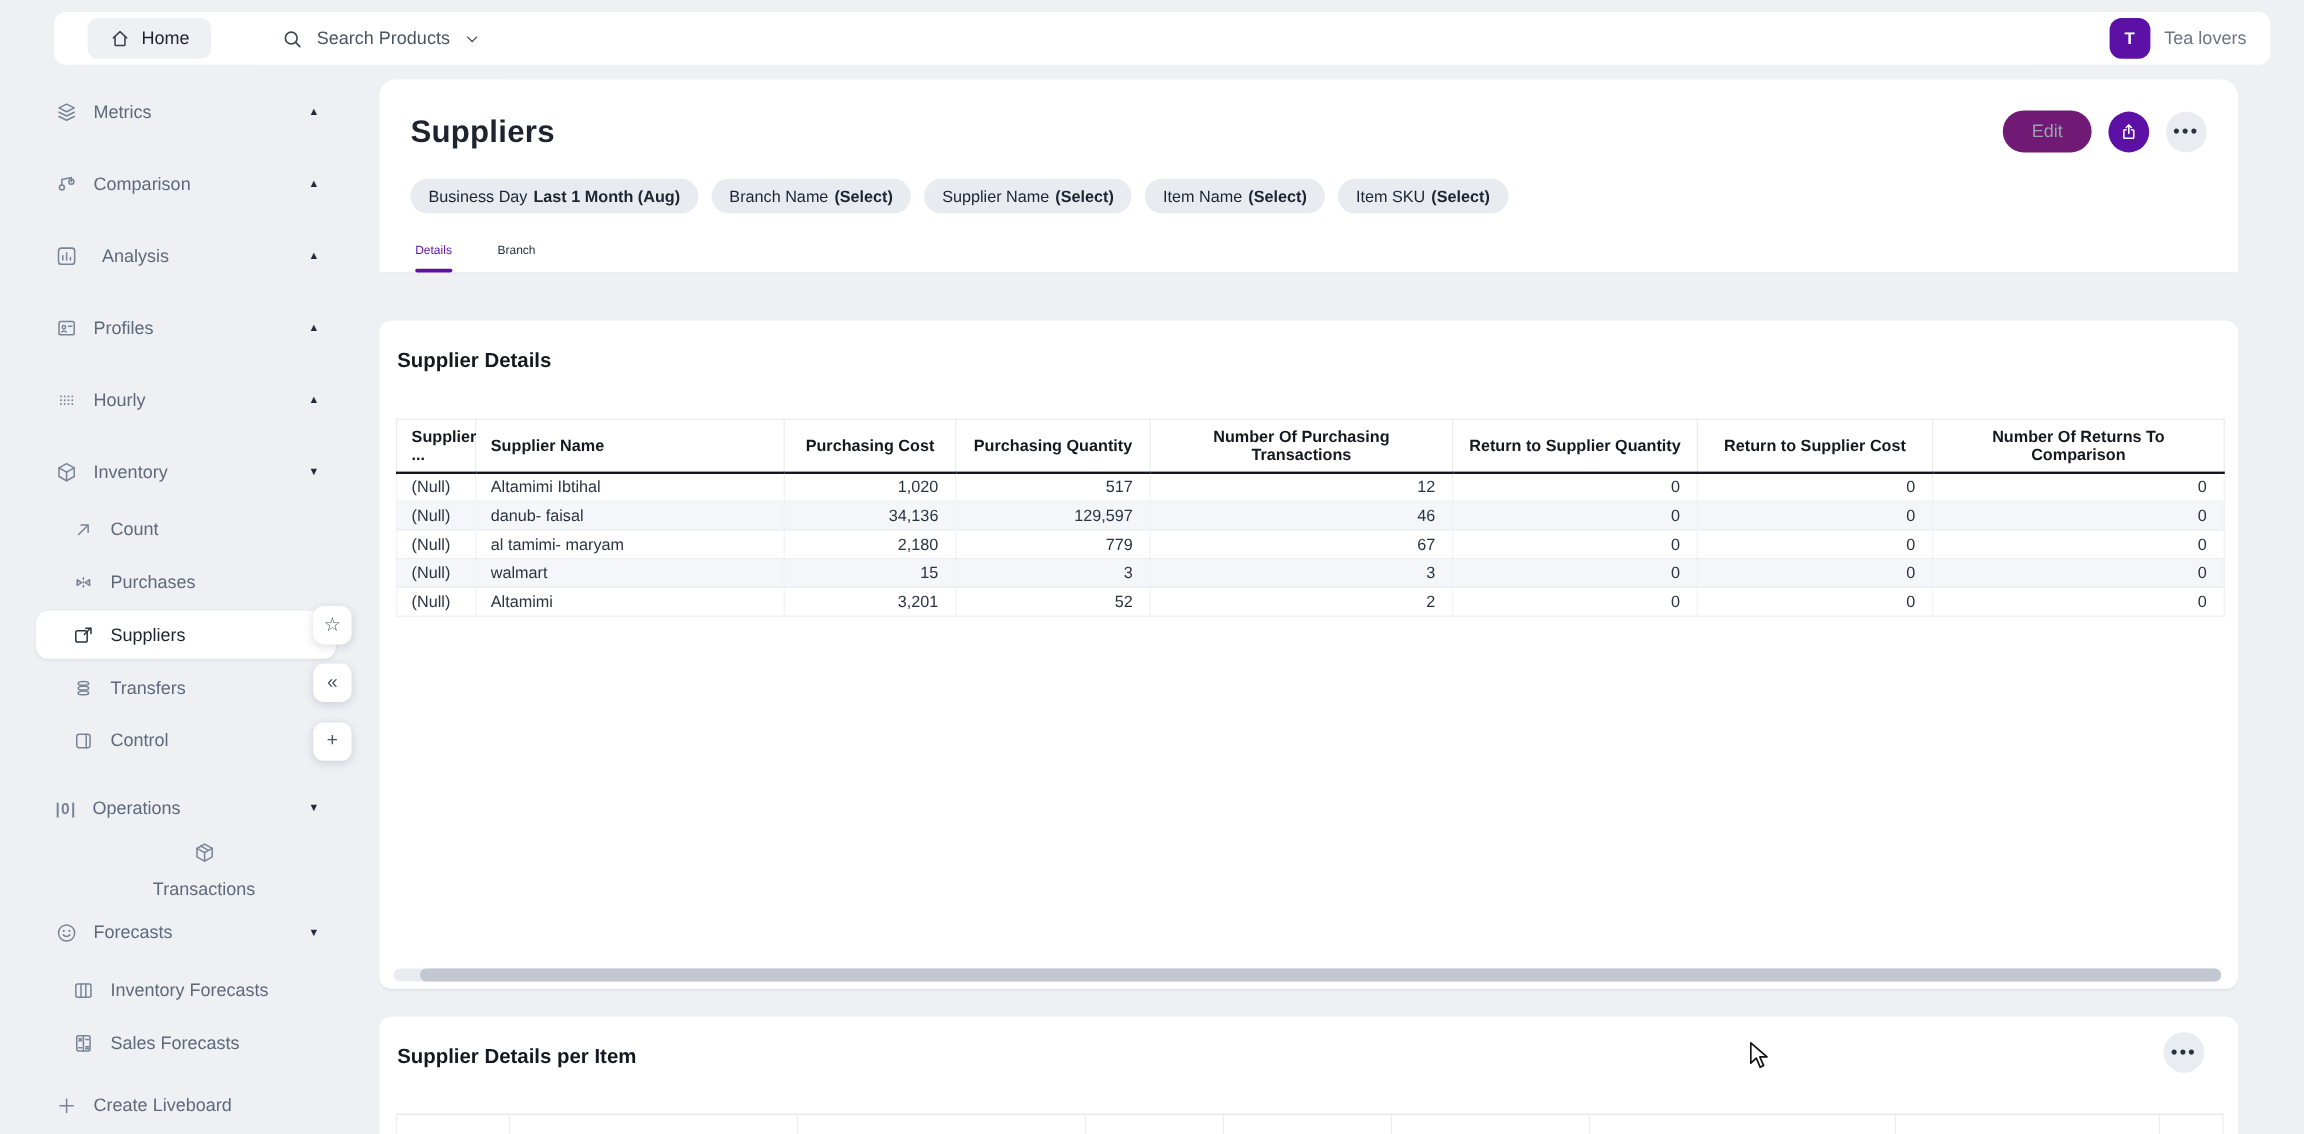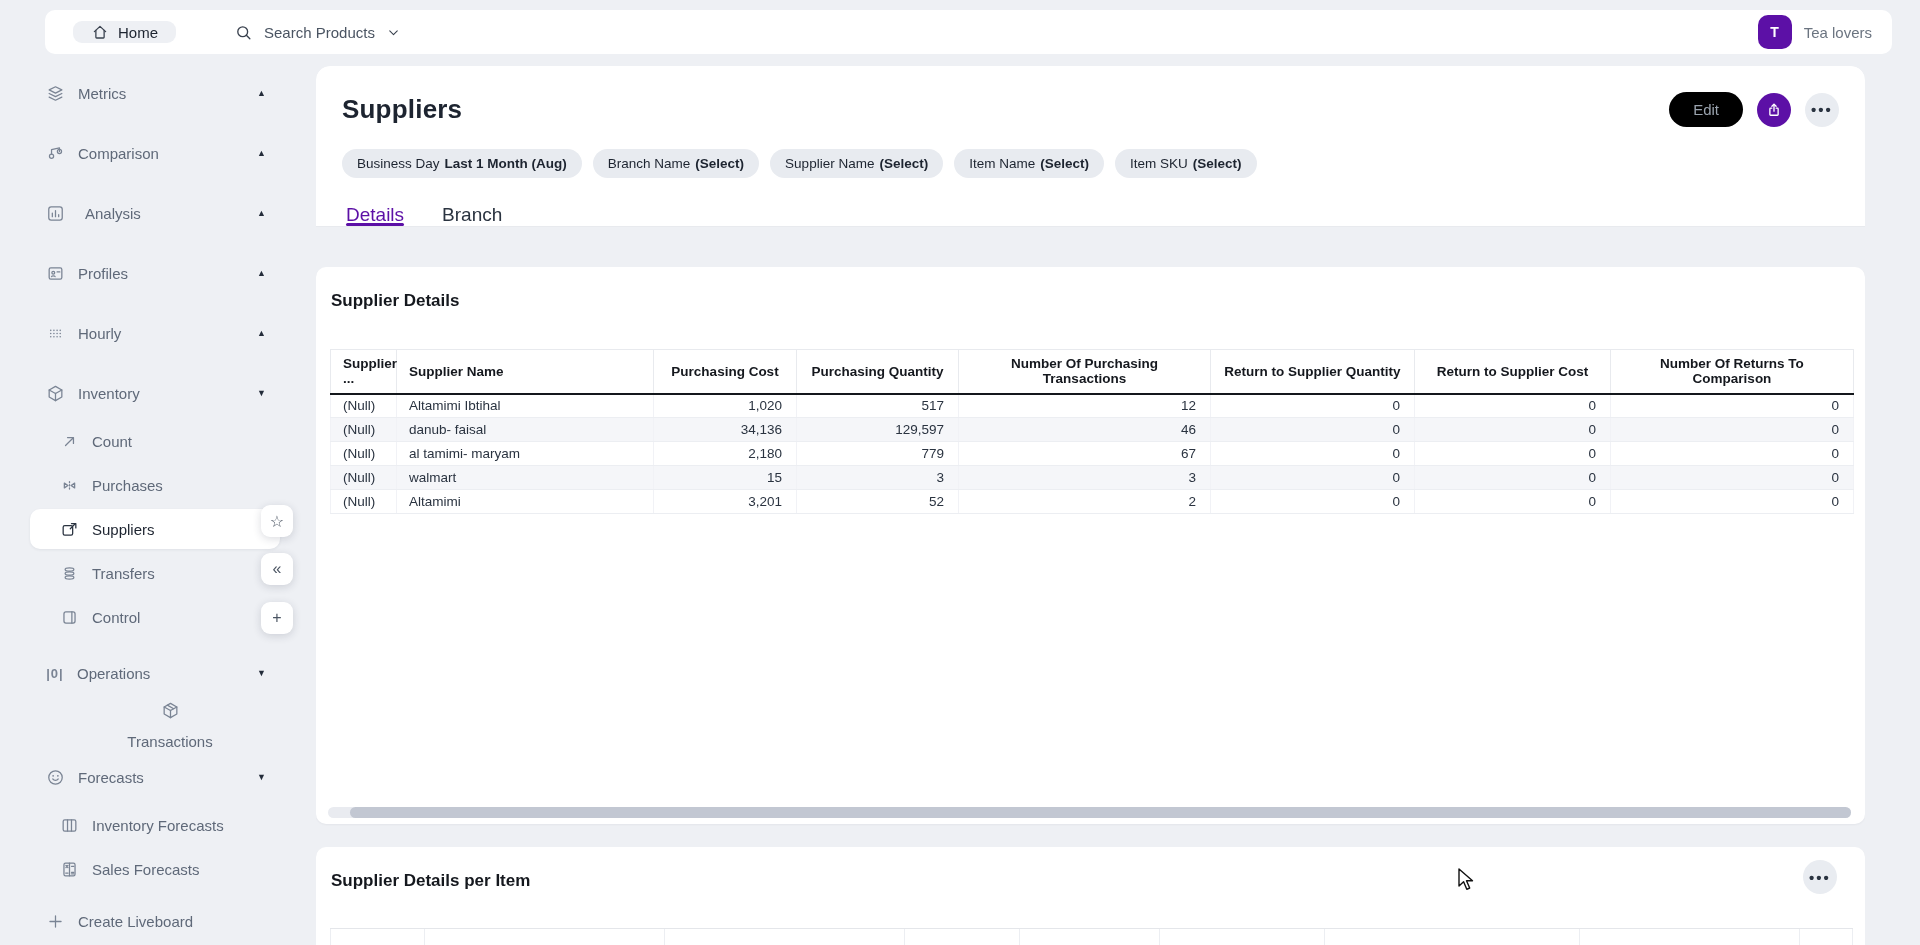--- a/index.html
+++ b/index.html
@@ -3,21 +3,21 @@
 <meta charset="utf-8">
 <style>
   * { margin:0; padding:0; box-sizing:border-box; }
   html,body { width:1920px; height:945px; overflow:hidden; background:#eef0f4;
     font-family:"Liberation Sans", sans-serif; color:#1d2430; }
 
   
   .navbar { position:absolute; left:45px; top:10px; width:1847px; height:44px;
     background:#fff; border-radius:10px; display:flex; align-items:center; padding:0 14px; }
   .home-btn { display:flex; align-items:center; gap:9px; background:#eef0f4; border:none;
-    border-radius:9px; height:22px; padding:0 18px; margin-left:14px; font-size:15px; color:#1d2430; cursor:pointer; }
+    border-radius:9px; height:34px; padding:0 18px; margin-left:14px; font-size:15px; color:#1d2430; cursor:pointer; }
   .search-group { display:flex; align-items:center; gap:11px; margin-left:58px; cursor:pointer; }
   .search-label { font-size:15px; color:#4a5462; }
   .nav-spacer { flex:1; }
   .avatar { width:34px; height:34px; border-radius:10px; background:#5c10a6; color:#fff;
     display:flex; align-items:center; justify-content:center; font-size:14px; font-weight:bold; }
   .user-name { font-size:15px; color:#6b7480; margin:0 6px 0 12px; }
   .icon { display:inline-flex; align-items:center; justify-content:center; }
   .icon svg { stroke:#39414e; fill:none; stroke-width:1.7; stroke-linecap:round; stroke-linejoin:round; }
 
   
@@ -35,33 +35,33 @@
     box-shadow:0 2px 8px rgba(30,40,60,.16); font-size:16px; color:#4a5462; cursor:pointer;
     display:flex; align-items:center; justify-content:center; }
 
   
   .main { position:absolute; left:316px; top:66px; width:1549px; bottom:0;
     background:#eef0f4; border-radius:14px 14px 0 0; overflow:hidden; }
   .main-header { background:#fff; padding:26px 26px 0 26px; border-radius:14px 14px 0 0; }
   .title-row { display:flex; align-items:center; }
   .page-title { font-size:26px; font-weight:bold; color:#1d2430; letter-spacing:.2px; }
   .header-actions { margin-left:auto; display:flex; align-items:center; gap:14px; }
-  .edit-btn { background:#000000; color:#9aa3ae; border:none; border-radius:18px;
+  .edit-btn { background:#701a75; color:#9aa3ae; border:none; border-radius:18px;
     font-size:15px; padding:9px 24px; cursor:pointer; }
   .circle-btn { width:34px; height:34px; border-radius:50%; border:none; cursor:pointer;
     display:flex; align-items:center; justify-content:center; }
   .share-btn { background:#5c10a6; }
   .share-btn svg { stroke:#fff; fill:none; stroke-width:1.8; stroke-linecap:round; stroke-linejoin:round; }
   .more-btn { background:#e9ecf1; color:#2a3340; font-size:15px; letter-spacing:2px; font-weight:bold; }
   .chips-row { display:flex; gap:11px; margin-top:22px; }
   .chip { background:#e8ebf0; border-radius:15px; height:29px; display:flex; align-items:center;
     padding:0 15px; font-size:13.5px; color:#1d2430; cursor:pointer; white-space:nowrap; }
   .chip b { margin-left:5px; }
   .tabs-row { display:flex; gap:38px; margin-top:26px; padding-left:4px; }
-  .tab { font-size:19px; cursor:pointer; color:#2a3340; position:relative; }
+  .tab { font-size:10px; padding-bottom:12px; cursor:pointer; color:#2a3340; position:relative; }
   .tab.active { color:#5c10a6; }
   .tab.active:after { content:""; position:absolute; left:0; right:0; bottom:0; height:3px;
     background:#5c10a6; border-radius:2px; }
   .header-divider { height:1px; background:#e8eaee; }
 
   
   .tile1 { position:absolute; left:0; top:201px; width:1549px; height:557px; background:#fff;
     border-radius:10px; box-shadow:0 1px 2px rgba(30,40,60,.05); }
   .tile-title { font-size:17px; font-weight:bold; color:#15181e; }
   .tile1 .tile-title { position:absolute; left:15px; top:24px; }

